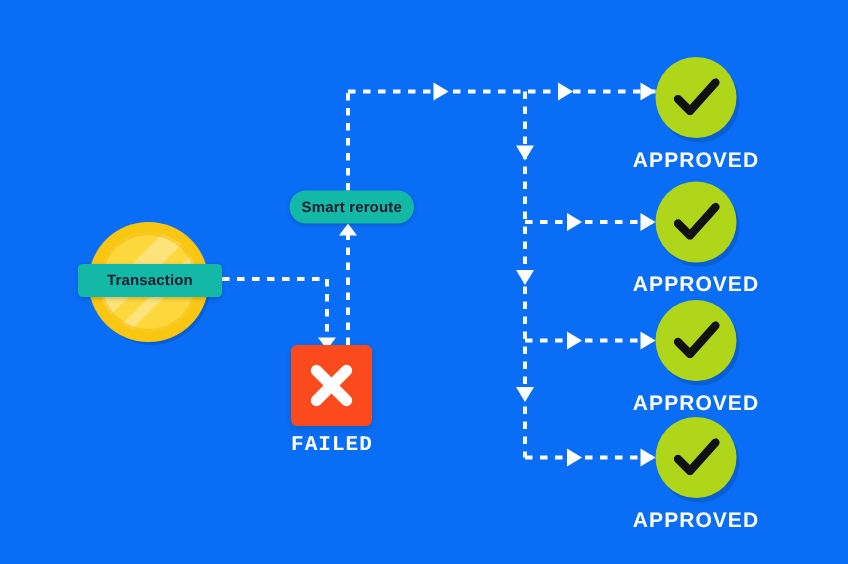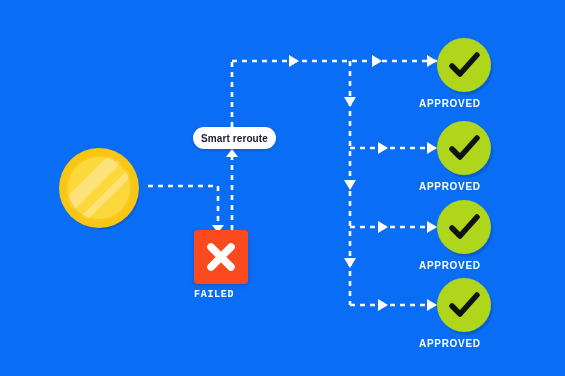--- a/index.html
+++ b/index.html
@@ -91,21 +91,21 @@
     height: 62px;
     border-radius: 50%;
     border: 2px solid #F6BE0C;
     box-sizing: content-box;
     opacity: .55;
   }
 
   
   .pill-label {
     position: absolute;
-    background: #ffffff;
+    background: #14b8a6;
     color: #1B1B2F;
     font-weight: bold;
     display: flex;
     align-items: center;
     justify-content: center;
     letter-spacing: .1px;
     box-shadow: 0 1px 3px rgba(0,0,0,.18);
   }
   #transaction-label {
     left: 52px;
@@ -144,25 +144,25 @@
   .failed-x {
     position: absolute;
     left: 0;
     top: 0;
     width: 54px;
     height: 54px;
   }
   .caption {
     position: absolute;
     color: #FFFFFF;
-    font-size: 10px;
+    font-size: 14px;
     font-weight: bold;
     letter-spacing: .7px;
     white-space: nowrap;
-    text-align: left;
+    text-align: center;
   }
   #failed-caption {
     left: 194px;
     top: 289px;
     width: 54px;
     font-family: Liberation Mono, monospace;
   }
 
   
   .approved-node {
@@ -254,20 +254,21 @@
   <div class="node" id="coin-node">
     <div class="coin-shadow"></div>
     <div class="coin-outer"></div>
     <div class="coin-inner">
       <div class="coin-stripe-a"></div>
       <div class="coin-stripe-b"></div>
     </div>
     <div class="coin-rim"></div>
   </div>
 
+  <div class="pill-label" id="transaction-label">Transaction</div>
 
   <div class="pill-label" id="smart-reroute-label">Smart reroute</div>
 
   <div class="node" id="failed-node">
     <div class="failed-box"></div>
     <svg class="failed-x" viewBox="0 0 54 54">
       <g stroke="#FFFFFF" stroke-width="7.5" stroke-linecap="round">
         <line x1="17" y1="17" x2="37" y2="37"></line>
         <line x1="37" y1="17" x2="17" y2="37"></line>
       </g>

